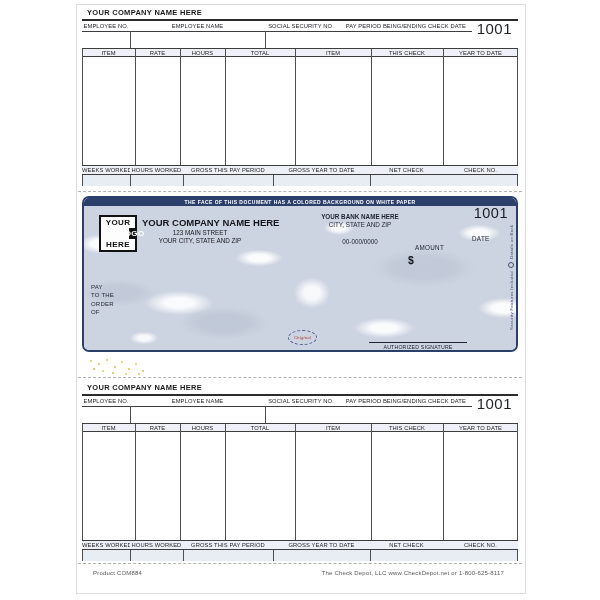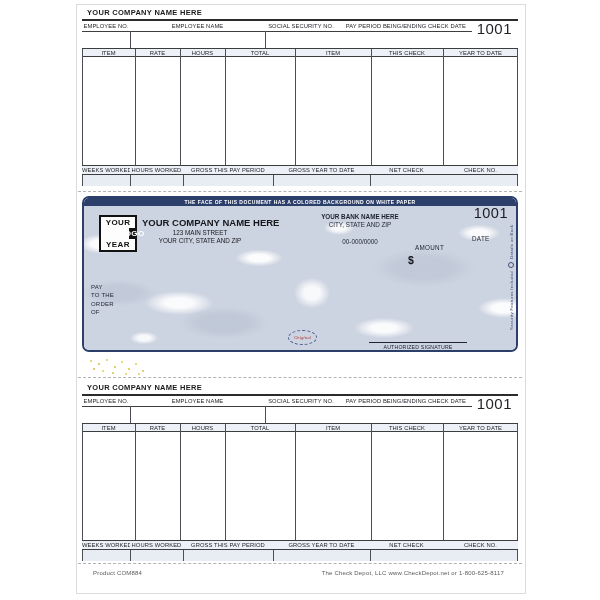--- a/index.html
+++ b/index.html
@@ -153,21 +153,21 @@
 
 <div class="perf" style="top:191px"></div>
 
 <div class="check">
   <div class="check-bg"></div>
   <div class="band">THE FACE OF THIS DOCUMENT HAS A COLORED BACKGROUND ON WHITE PAPER</div>
   <span class="chknum">1001</span>
   <div class="logo">
     <span>YOUR</span>
     <span>LOGO</span>
-    <span>YEAR</span>
+    <span>HERE</span>
   </div>
   <div class="co">
     <div class="nm">YOUR COMPANY NAME HERE</div>
     <div class="ad">123 MAIN STREET</div>
     <div class="ad">YOUR CITY, STATE AND ZIP</div>
   </div>
   <div class="bank">
     <div class="nm">YOUR BANK NAME HERE</div>
     <div class="ad">CITY, STATE AND ZIP</div>
     <div class="fr">00-000/0000</div>

